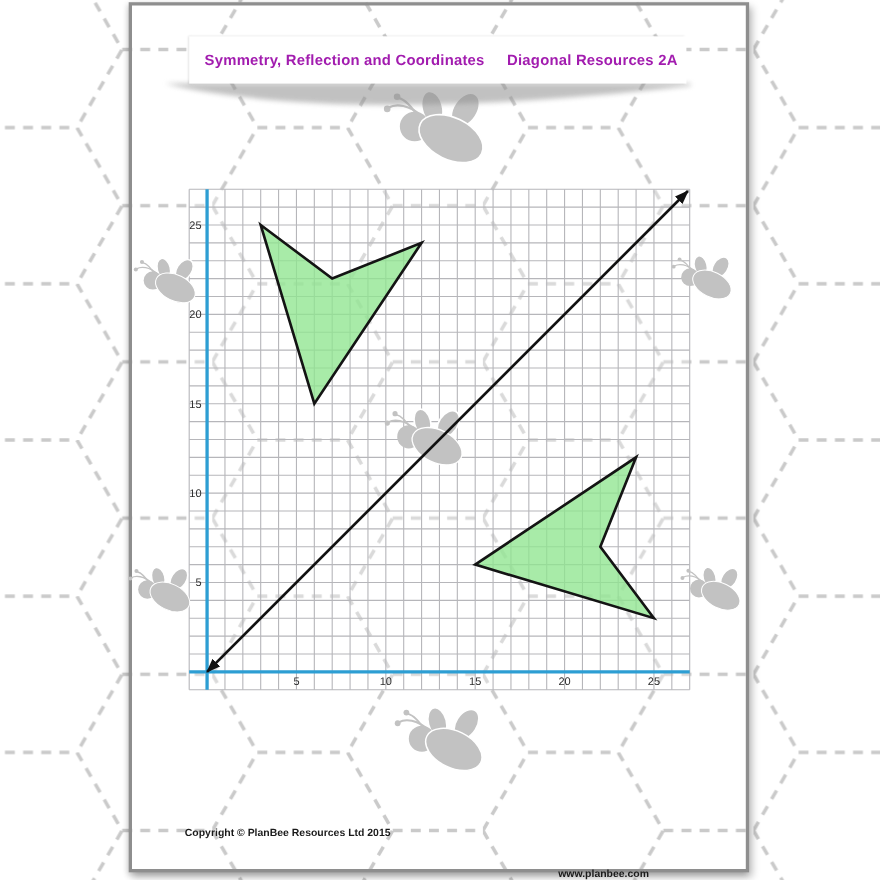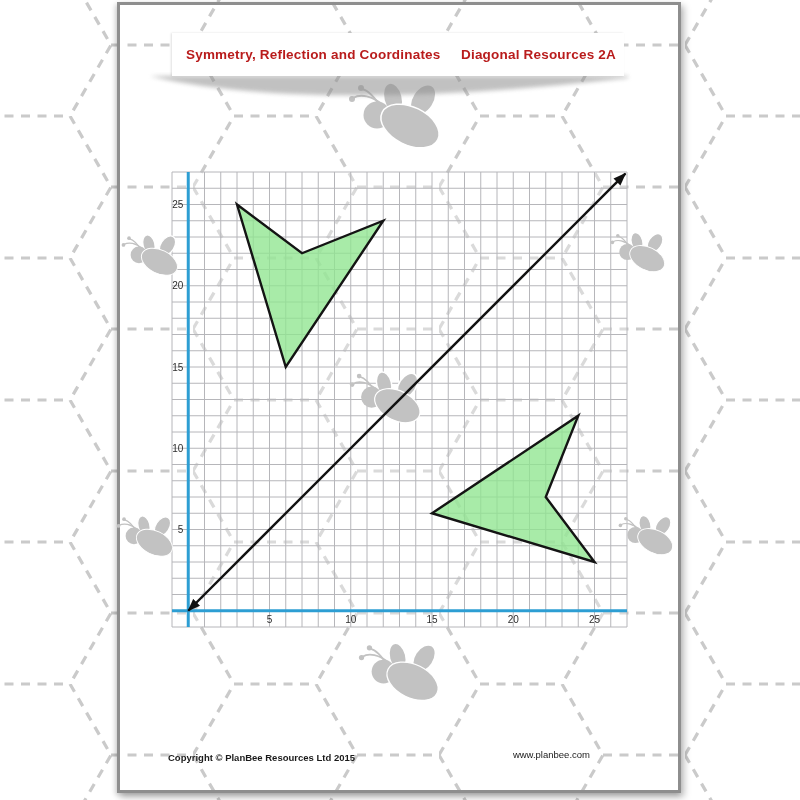--- a/index.html
+++ b/index.html
@@ -7,28 +7,28 @@
           font-family:"Liberation Sans",sans-serif;}
   svg{overflow:visible;display:block;}
   .hexbg{position:absolute;left:0;top:0;z-index:0;}
   .page{position:absolute;left:117px;top:2px;width:558px;height:785px;
         border:3px solid #8e8e8e;z-index:1;
         box-shadow:3px 4px 7px rgba(0,0,0,.28),-2px 2px 5px rgba(0,0,0,.15);}
   .band{position:absolute;left:172px;top:33px;width:452px;height:43px;background:#ffffff;
         z-index:5;display:flex;align-items:center;justify-content:space-between;
         padding:0 8px 0 14px;box-sizing:border-box;
         box-shadow:-1px 0 2px rgba(0,0,0,.12);}
-  .t-left,.t-right{font-weight:bold;font-size:13.5px;letter-spacing:.2px;color:#b91c1c;white-space:nowrap;}
+  .t-left,.t-right{font-weight:bold;font-size:13.5px;letter-spacing:.2px;color:#a21caf;white-space:nowrap;}
   .bandshadow{position:absolute;left:148px;top:75px;z-index:4;}
   .grid{position:absolute;left:172px;top:172px;z-index:2;}
   .bees{position:absolute;left:0;top:0;z-index:3;pointer-events:none;}
   .shapesvg{position:absolute;left:172px;top:172px;z-index:4;}
   .tick{font-family:"Liberation Sans",sans-serif;font-size:10px;fill:#2e2e2e;}
   .foot-left{position:absolute;left:168px;top:752px;z-index:5;font-weight:bold;font-size:9.5px;color:#1a1a1a;}
-  .foot-right{position:absolute;right:210px;top:749px;z-index:5;font-weight:normal;font-size:9.5px;color:#1a1a1a;}
+  .foot-right{position:absolute;right:210px;top:789px;z-index:5;font-weight:bold;font-size:9.5px;color:#1a1a1a;}
   .hexline{fill:none;stroke:var(--hex,#cacaca);stroke-width:3.2;stroke-dasharray:9 7.5;}
   .ant{fill:none;stroke:var(--bee,#c2c2c2);stroke-width:2;stroke-linecap:round;}
   .beefill{fill:var(--bee,#c2c2c2);}
   .wing{stroke:#ffffff;stroke-width:2;}
   .bbody{stroke:#ffffff;stroke-width:1.5;}
 </style>
 </head>
 <body>
 
 <div class="canvas">

